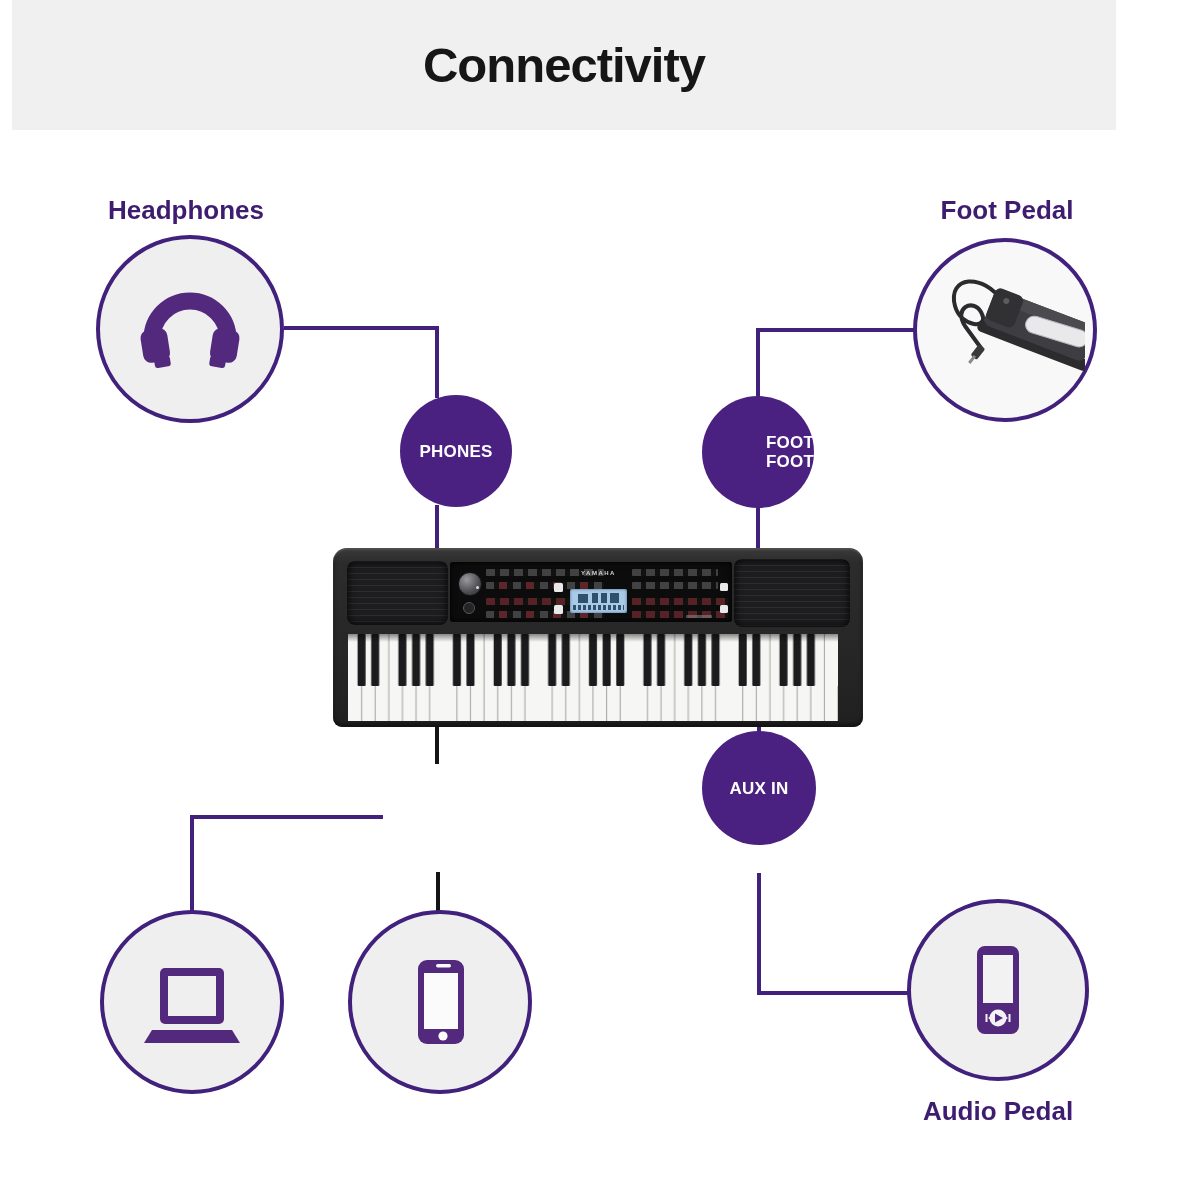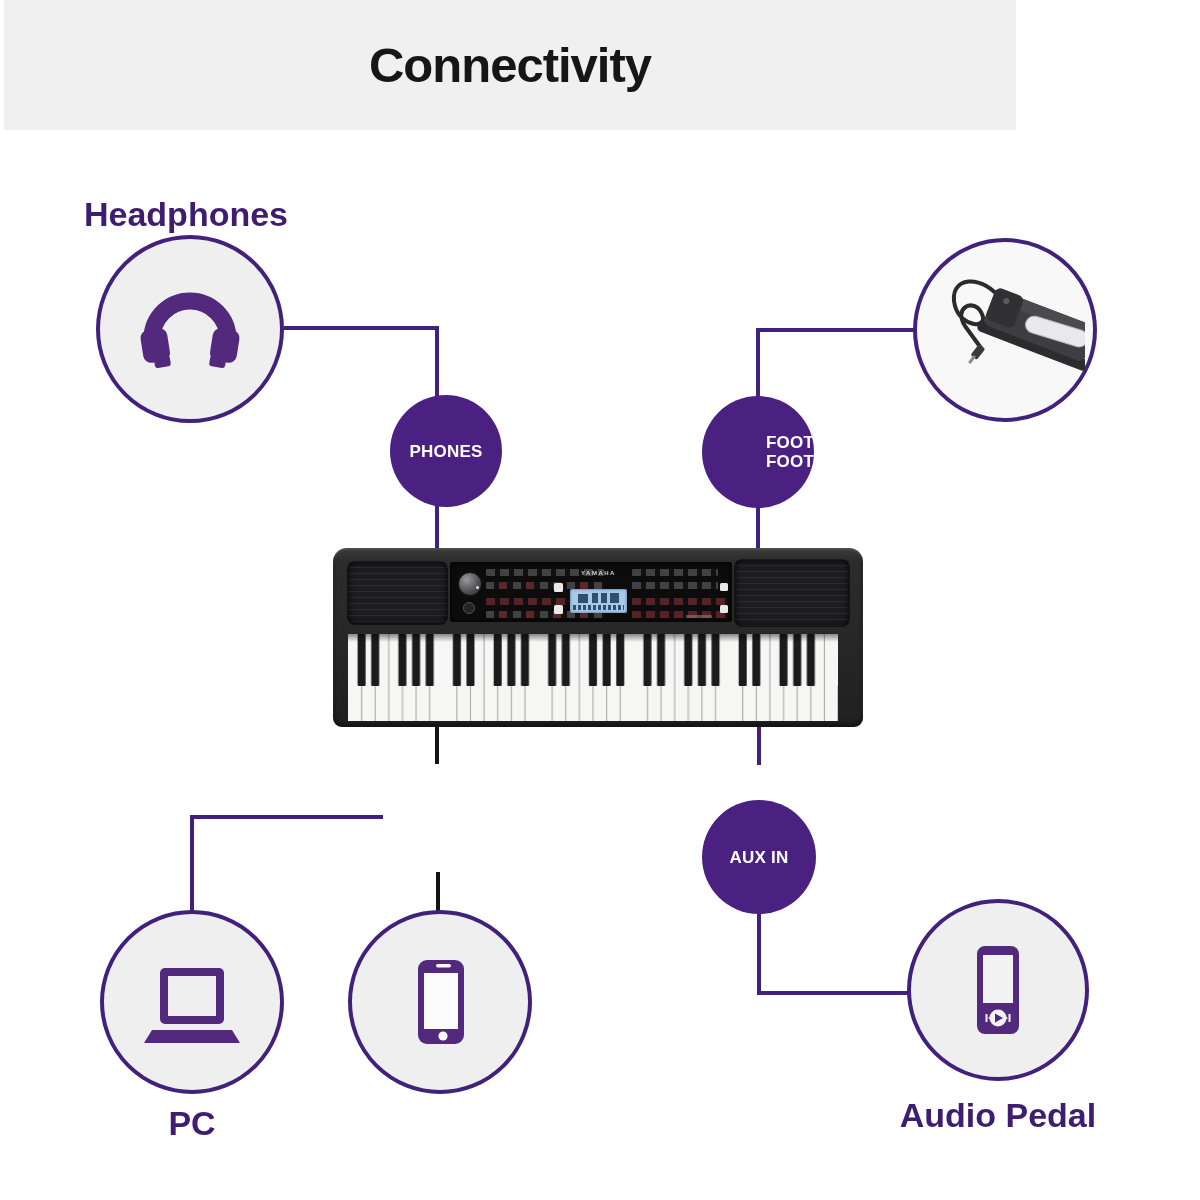--- a/index.html
+++ b/index.html
@@ -1,26 +1,26 @@
 <!DOCTYPE html>
 <html><head>
 <meta charset="utf-8">
 <style>
   html,body{margin:0;padding:0;background:#ffffff;}
   #stage{
     position:relative;width:1200px;height:1200px;overflow:hidden;
     background:#ffffff;font-family:"Liberation Sans",sans-serif;
   }
   
-  .banner{position:absolute;left:4px;top:0;width:1012px;height:130px;background:#f0f0f0;
+  .banner{position:absolute;left:12px;top:0;width:1104px;height:130px;background:#f0f0f0;
     display:flex;align-items:center;justify-content:center;}
   .banner h1{margin:0;font-size:49px;font-weight:700;color:#161616;letter-spacing:-1px;}
   
   .label{position:absolute;width:300px;text-align:center;color:#3e1c70;
-    font-weight:700;font-size:34px;}
+    font-weight:700;font-size:26px;}
   
   .node-circle{position:absolute;border-radius:50%;background:#efefef;
     border:4px solid #42217c;box-sizing:border-box;
     display:flex;align-items:center;justify-content:center;}
   
   .port{position:absolute;border-radius:50%;background:#4a2181;color:#ffffff;
     display:flex;flex-direction:column;align-items:center;justify-content:center;
     font-weight:700;font-size:17px;line-height:19px;text-align:center;letter-spacing:.2px;}
   
   .line{position:absolute;background:#42217c;}
@@ -94,20 +94,21 @@
           <rect x="22" y="88" width="16" height="11" rx="3"></rect>
         </g>
         <g transform="rotate(9 94 78)">
           <rect x="81" y="60" width="27" height="33" rx="8"></rect>
           <rect x="82" y="88" width="16" height="11" rx="3"></rect>
         </g>
       </g>
     </svg>
   </div>
 
+  <div class="label" style="left:857px;top:195px;">Foot Pedal</div>
   <div class="node-circle" style="left:913px;top:238px;width:184px;height:184px;background:#f8f8f8;">
     <svg class="icon-svg" width="160" height="160" viewBox="0 0 160 160">
 
       <path d="M78 52 C 58 22, 22 26, 30 56 C 36 78, 66 80, 56 62 C 48 48, 28 58, 40 76 L 56 98" fill="none" stroke="#2b2b2d" stroke-width="4" stroke-linecap="round"></path>
 
       <g transform="rotate(38 56 98)">
         <rect x="52" y="96" width="8" height="14" rx="2" fill="#3a3a3d"></rect>
         <rect x="54.5" y="108" width="3" height="9" fill="#8a8a8d"></rect>
       </g>
 
@@ -118,28 +119,28 @@
         <rect x="56" y="50" width="30" height="34" rx="6" fill="#313134"></rect>
         <circle cx="70" cy="60" r="3" fill="#5c5c60"></circle>
 
         <g transform="rotate(-4 128 72)">
           <rect x="96" y="62" width="64" height="17" rx="8.5" fill="#e9e9ec" stroke="#b9b9bd" stroke-width="1"></rect>
         </g>
       </g>
     </svg>
   </div>
 
-  <div class="port" style="left:390px;top:395px;width:112px;height:112px;text-align:right;">
+  <div class="port" style="left:400px;top:395px;width:112px;height:112px;text-align:right;">
     <span>PHONES</span>
   </div>
   <div class="port" style="left:702px;top:396px;width:112px;height:112px;align-items:flex-end;">
     <span>FOOT</span>
     <span>FOOT</span>
   </div>
-  <div class="port" style="left:702px;top:800px;width:114px;height:114px;">
+  <div class="port" style="left:702px;top:731px;width:114px;height:114px;">
     <span>AUX IN</span>
   </div>
 
   <div id="keyboard">
     <div class="speaker" style="left:14px;top:13px;width:101px;height:64px;"></div>
     <div class="speaker" style="left:401px;top:11px;width:116px;height:68px;"></div>
     <div id="panel">
       <div id="knob">
           <div id="knob-dot"></div>
         </div>
@@ -201,21 +202,20 @@
 
   <div class="node-circle" style="left:100px;top:910px;width:184px;height:184px;">
     <svg class="icon-svg" width="120" height="120" viewBox="0 0 120 120">
       <g fill="#52297d">
         <rect x="28" y="26" width="64" height="56" rx="5"></rect>
         <path d="M20 88 L100 88 L108 101 L12 101 Z"></path>
       </g>
       <rect x="36" y="34" width="48" height="40" fill="#efefef"></rect>
     </svg>
   </div>
-  <div class="label" style="left:42px;top:1104px;">PC</div>
 
   <div class="node-circle" style="left:348px;top:910px;width:184px;height:184px;">
     <svg class="icon-svg" width="120" height="120" viewBox="0 0 120 120">
       <rect x="38" y="18" width="46" height="84" rx="9" fill="#52297d"></rect>
       <rect x="44" y="31" width="34" height="56" fill="#fbfbfb"></rect>
       <rect x="56" y="22" width="15" height="3.5" rx="1.7" fill="#fbfbfb"></rect>
       <circle cx="63" cy="94" r="4.6" fill="#fbfbfb"></circle>
     </svg>
   </div>
 

